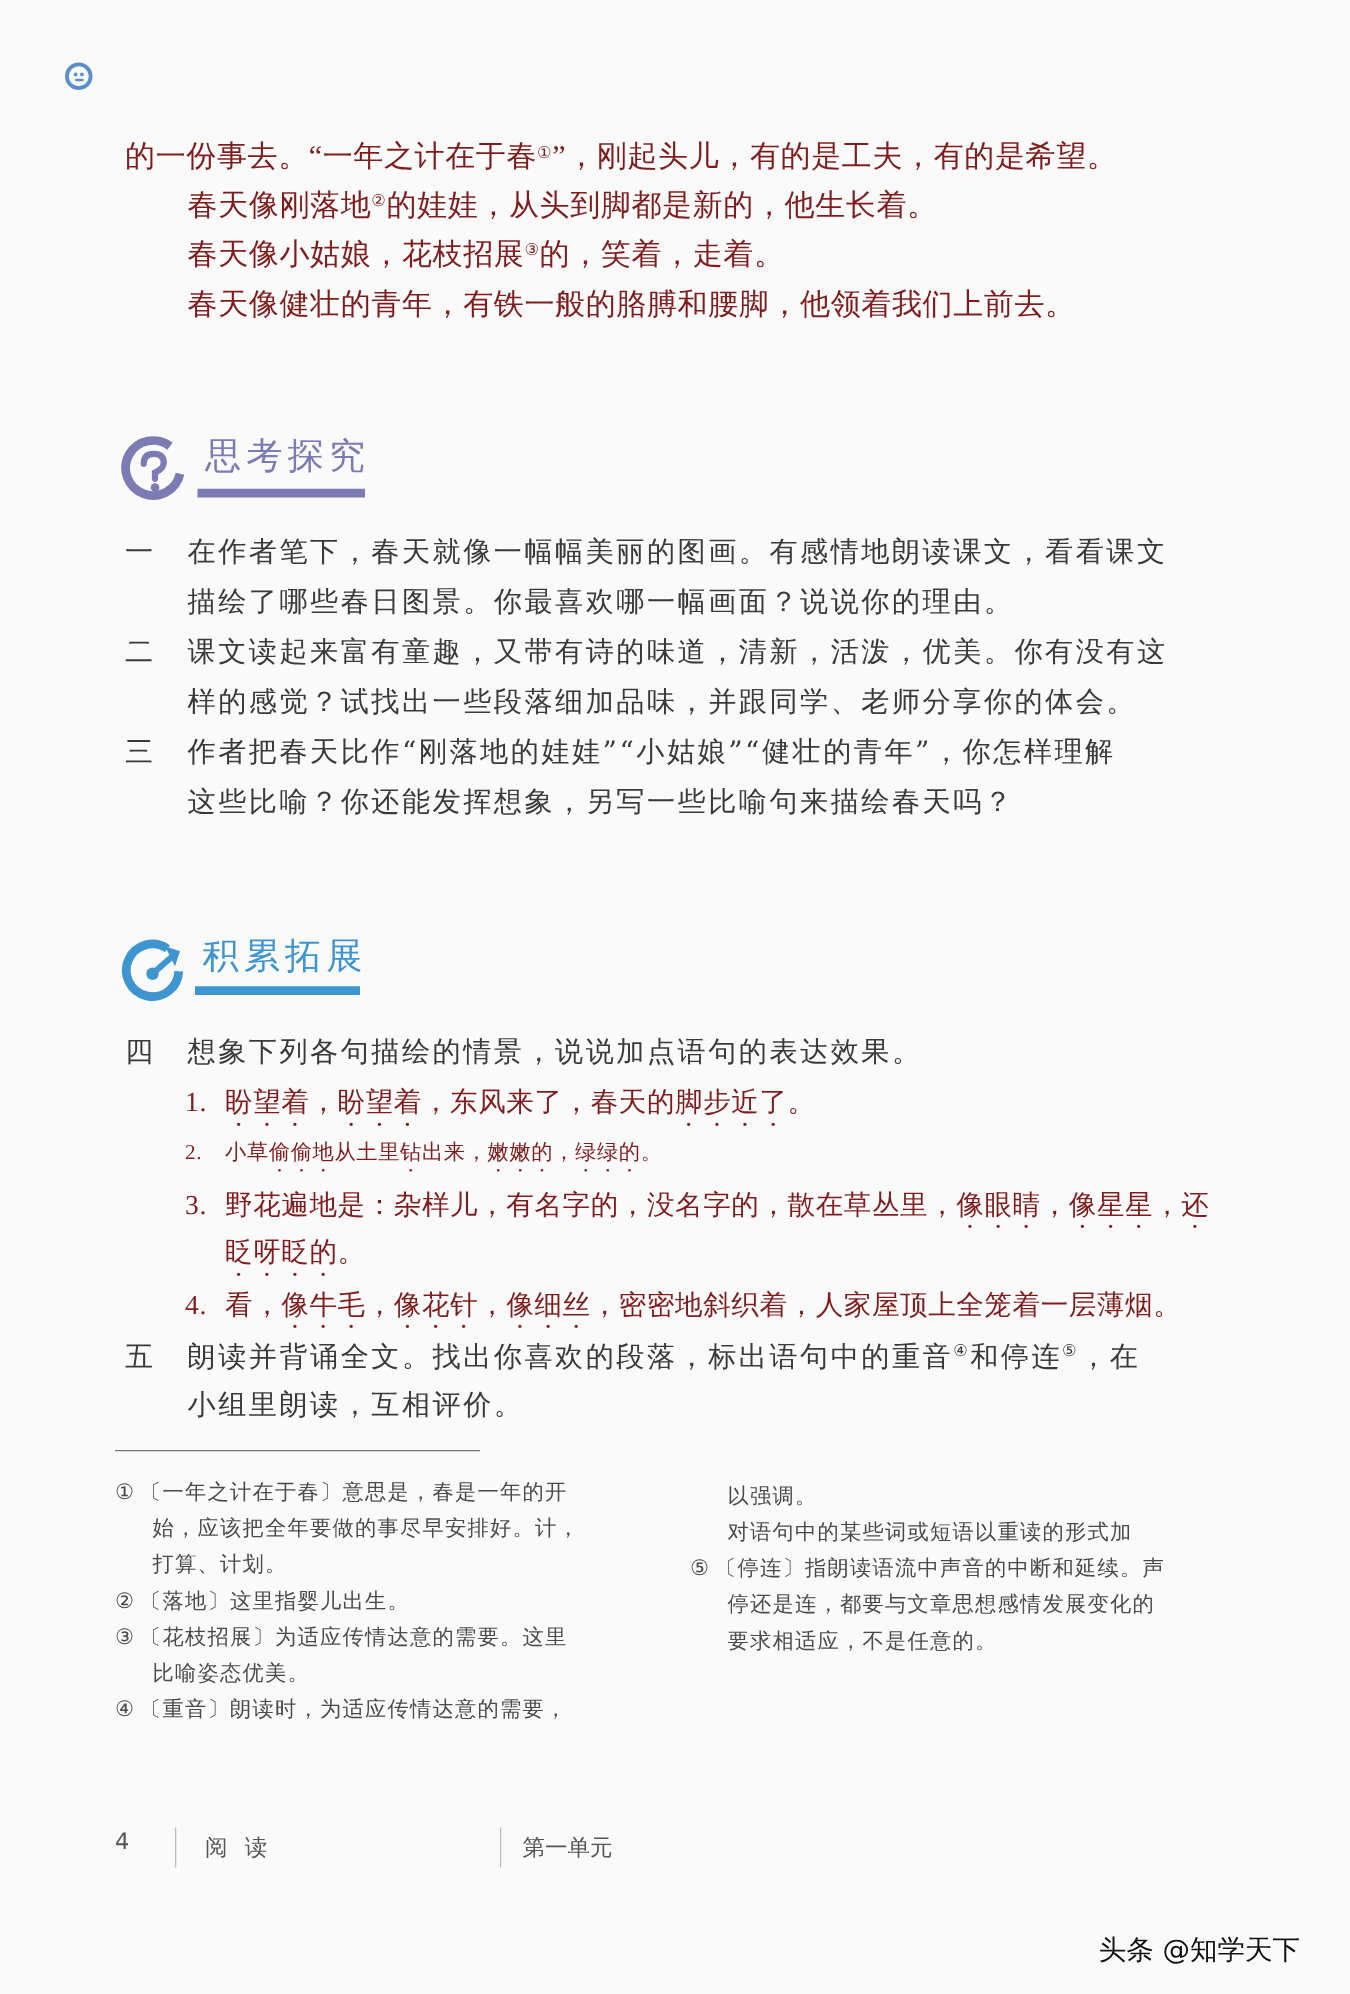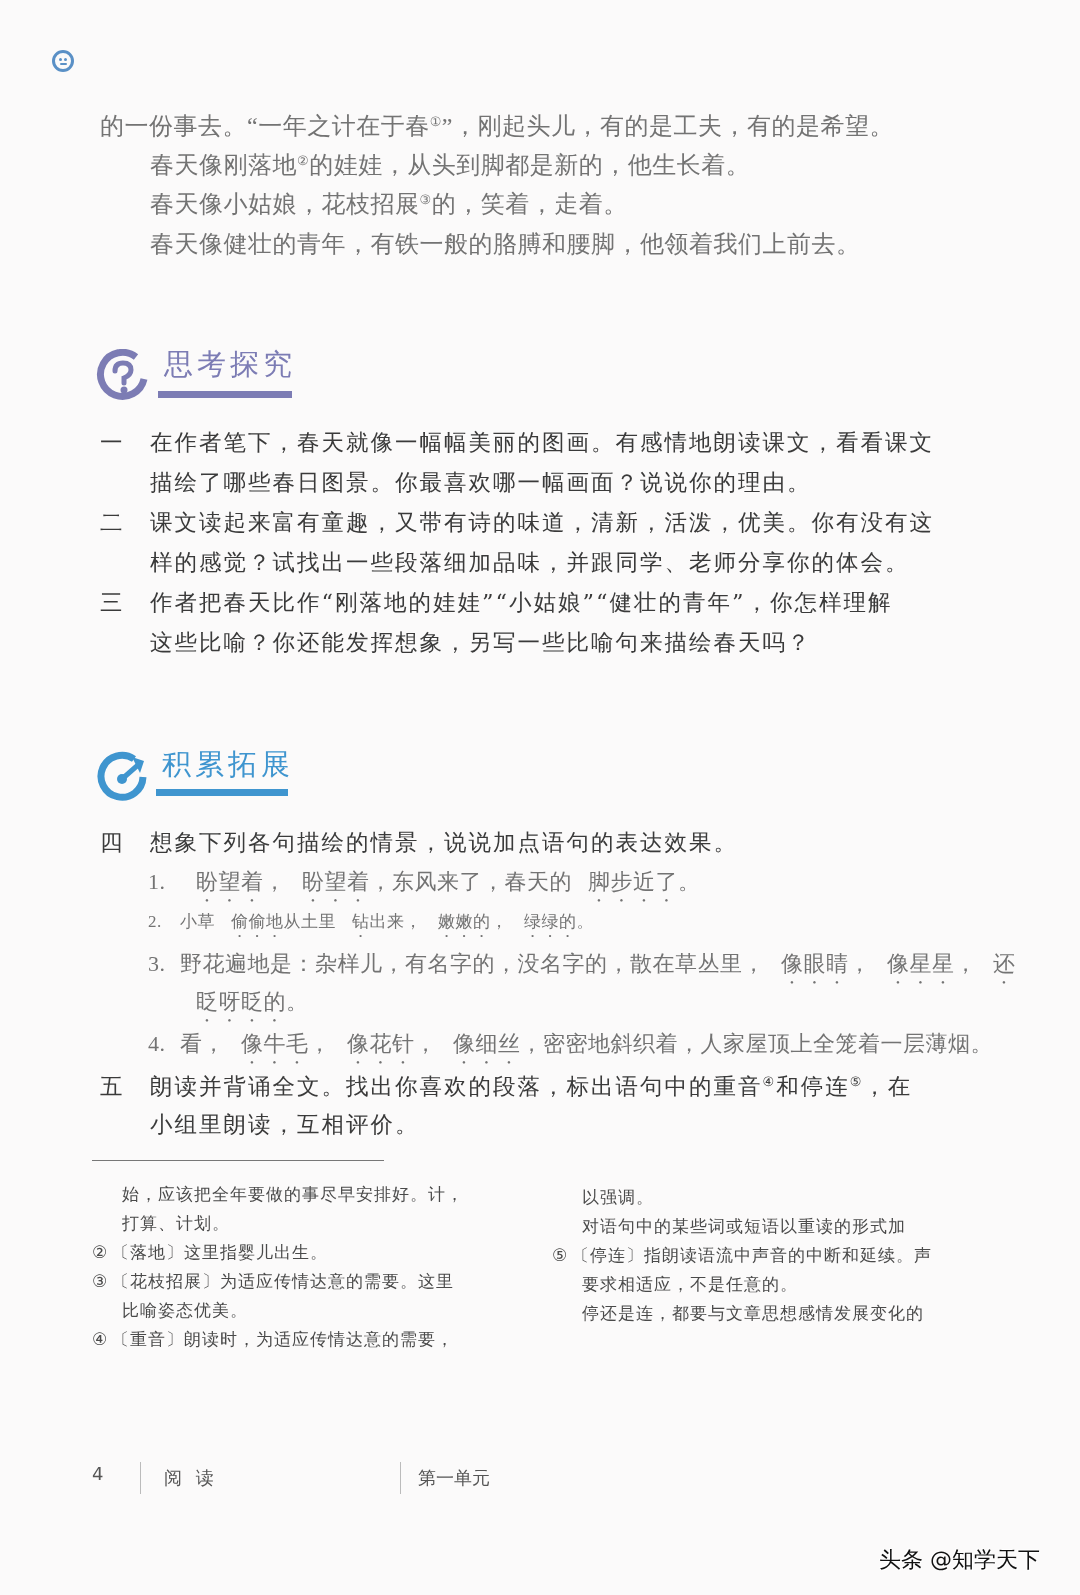--- a/index.html
+++ b/index.html
@@ -13,32 +13,32 @@
   .abs { position: absolute; }
   .face-icon {
     left: 52px; top: 50px; width: 22px; height: 22px;
     border: 3px solid #5a90c6; border-radius: 50%; box-sizing: border-box;
   }
   .face-icon .eye { position:absolute; top:5px; width:3px; height:3px; border-radius:50%; background:#5a90c6; }
   .face-icon .eye.l { left:4px; } .face-icon .eye.r { right:4px; }
   .face-icon .mouth { position:absolute; left:5px; top:10px; width:7px; height:2px; background:#5a90c6; border-radius:1px; }
 
   .line { position: absolute; font-size: 24px; letter-spacing: 0.5px; white-space: nowrap; line-height: 32px; }
-  .body-text { font-family: "Liberation Serif", "DejaVu Serif", serif; color:#737373; }
+  .body-text { font-family: "Liberation Serif", "DejaVu Serif", serif; color:#7f1d1d; }
   .q-text { font-family: "DejaVu Serif", serif; font-size: 22.5px; letter-spacing: 2px; color:#3a3a3a; }
   sup { font-size: 13px; vertical-align: top; position: relative; top: -4px; }
 
   .section-head { position: absolute; }
   .section-head .title {
     position: absolute; font-size: 29px; letter-spacing: 4px; white-space: nowrap;
     font-family: "DejaVu Serif", serif; font-weight: 300;
   }
   .section-head .bar { position: absolute; height: 7px; }
 
-  .dot { text-emphasis: dot; -webkit-text-emphasis: dot; text-emphasis-position: under right; margin-left: 16px; -webkit-text-emphasis-position: under; }
+  .dot { text-emphasis: dot; -webkit-text-emphasis: dot; text-emphasis-position: under right; -webkit-text-emphasis-position: under; }
 
   .note { position: absolute; font-family: "DejaVu Sans", sans-serif; font-size: 17px; color: #4a4a4a; line-height: 29px; letter-spacing: 1px; }
   .note .num { display: inline-block; width: 20px; }
   .note .indent { padding-left: 30px; }
 
   .rule { left: 92px; top: 1160px; width: 292px; height: 1px; background: #777; }
   .footer-sep { width: 1px; height: 32px; background: #bbb; }
   .footer { font-family: "DejaVu Sans", sans-serif; color: #555; font-size: 18px; }
   .watermark {
     right: 40px; top: 1545px; font-family: "DejaVu Sans", sans-serif; font-size: 22px; color: #111;
@@ -108,33 +108,34 @@
   <div class="line body-text" id="q4i2c" style="left:180px; top:986px; font-size:22px;"><span class="dot">眨呀眨的</span><span>。</span></div>
   <div class="line body-text" id="q4i3" style="left:148px; top:1028px; font-size:22px;"><span style="display: inline-block; width: 32px;">4.</span><span>看，</span><span class="dot">像牛毛</span><span>，</span><span class="dot">像花针</span><span>，</span><span class="dot">像细丝</span><span>，密密地斜织着，人家屋顶上全笼着一层薄烟。</span></div>
 
   <div class="line q-text" style="left:100px; top:1070px;"><span style="display:inline-block;width:50px;">五</span><span>朗读并背诵全文。找出你喜欢的段落，标出语句中的重音</span><sup>④</sup><span>和停连</span><sup>⑤</sup><span>，在</span></div>
   <div class="line q-text" style="left:150px; top:1108px;">小组里朗读，互相评价。</div>
 </div>
 
 <div class="abs rule"></div>
 
 <div class="note" id="notes-left" style="left:92px; top:1180px; width:440px;">
+    <div><span class="num">①</span><span>〔一年之计在于春〕</span><span>意思是，春是一年的开</span></div>
     <div class="indent">始，应该把全年要做的事尽早安排好。计，</div>
     <div class="indent">打算、计划。</div>
     <div><span class="num">②</span><span>〔落地〕</span><span>这里指婴儿出生。</span></div>
     <div><span class="num">③</span><span>〔花枝招展〕</span><span>为适应传情达意的需要。这里</span></div>
     <div class="indent">比喻姿态优美。</div>
     <div><span class="num">④</span><span>〔重音〕</span><span>朗读时，为适应传情达意的需要，</span></div>
   </div>
 <div class="note" id="notes-right" style="left:552px; top:1183px; width:440px;">
     <div class="indent">以强调。</div>
     <div class="indent">对语句中的某些词或短语以重读的形式加</div>
     <div><span class="num">⑤</span><span>〔停连〕</span><span>指朗读语流中声音的中断和延续。声</span></div>
+    <div class="indent">停还是连，都要与文章思想感情发展变化的</div>
     <div class="indent">要求相适应，不是任意的。</div>
-    <div class="indent">停还是连，都要与文章思想感情发展变化的</div>
   </div>
 
 <div class="abs footer" style="left:92px; top:1463px;">4</div>
 <div class="abs footer-sep" style="left:140px; top:1462px;"></div>
 <div class="abs footer" style="left:164px; top:1466px; letter-spacing:4px;">阅 读</div>
 <div class="abs footer-sep" style="left:400px; top:1462px;"></div>
 <div class="abs footer" style="left:418px; top:1466px;">第一单元</div>
 
 <div class="abs watermark">头条 @知学天下</div>
 

